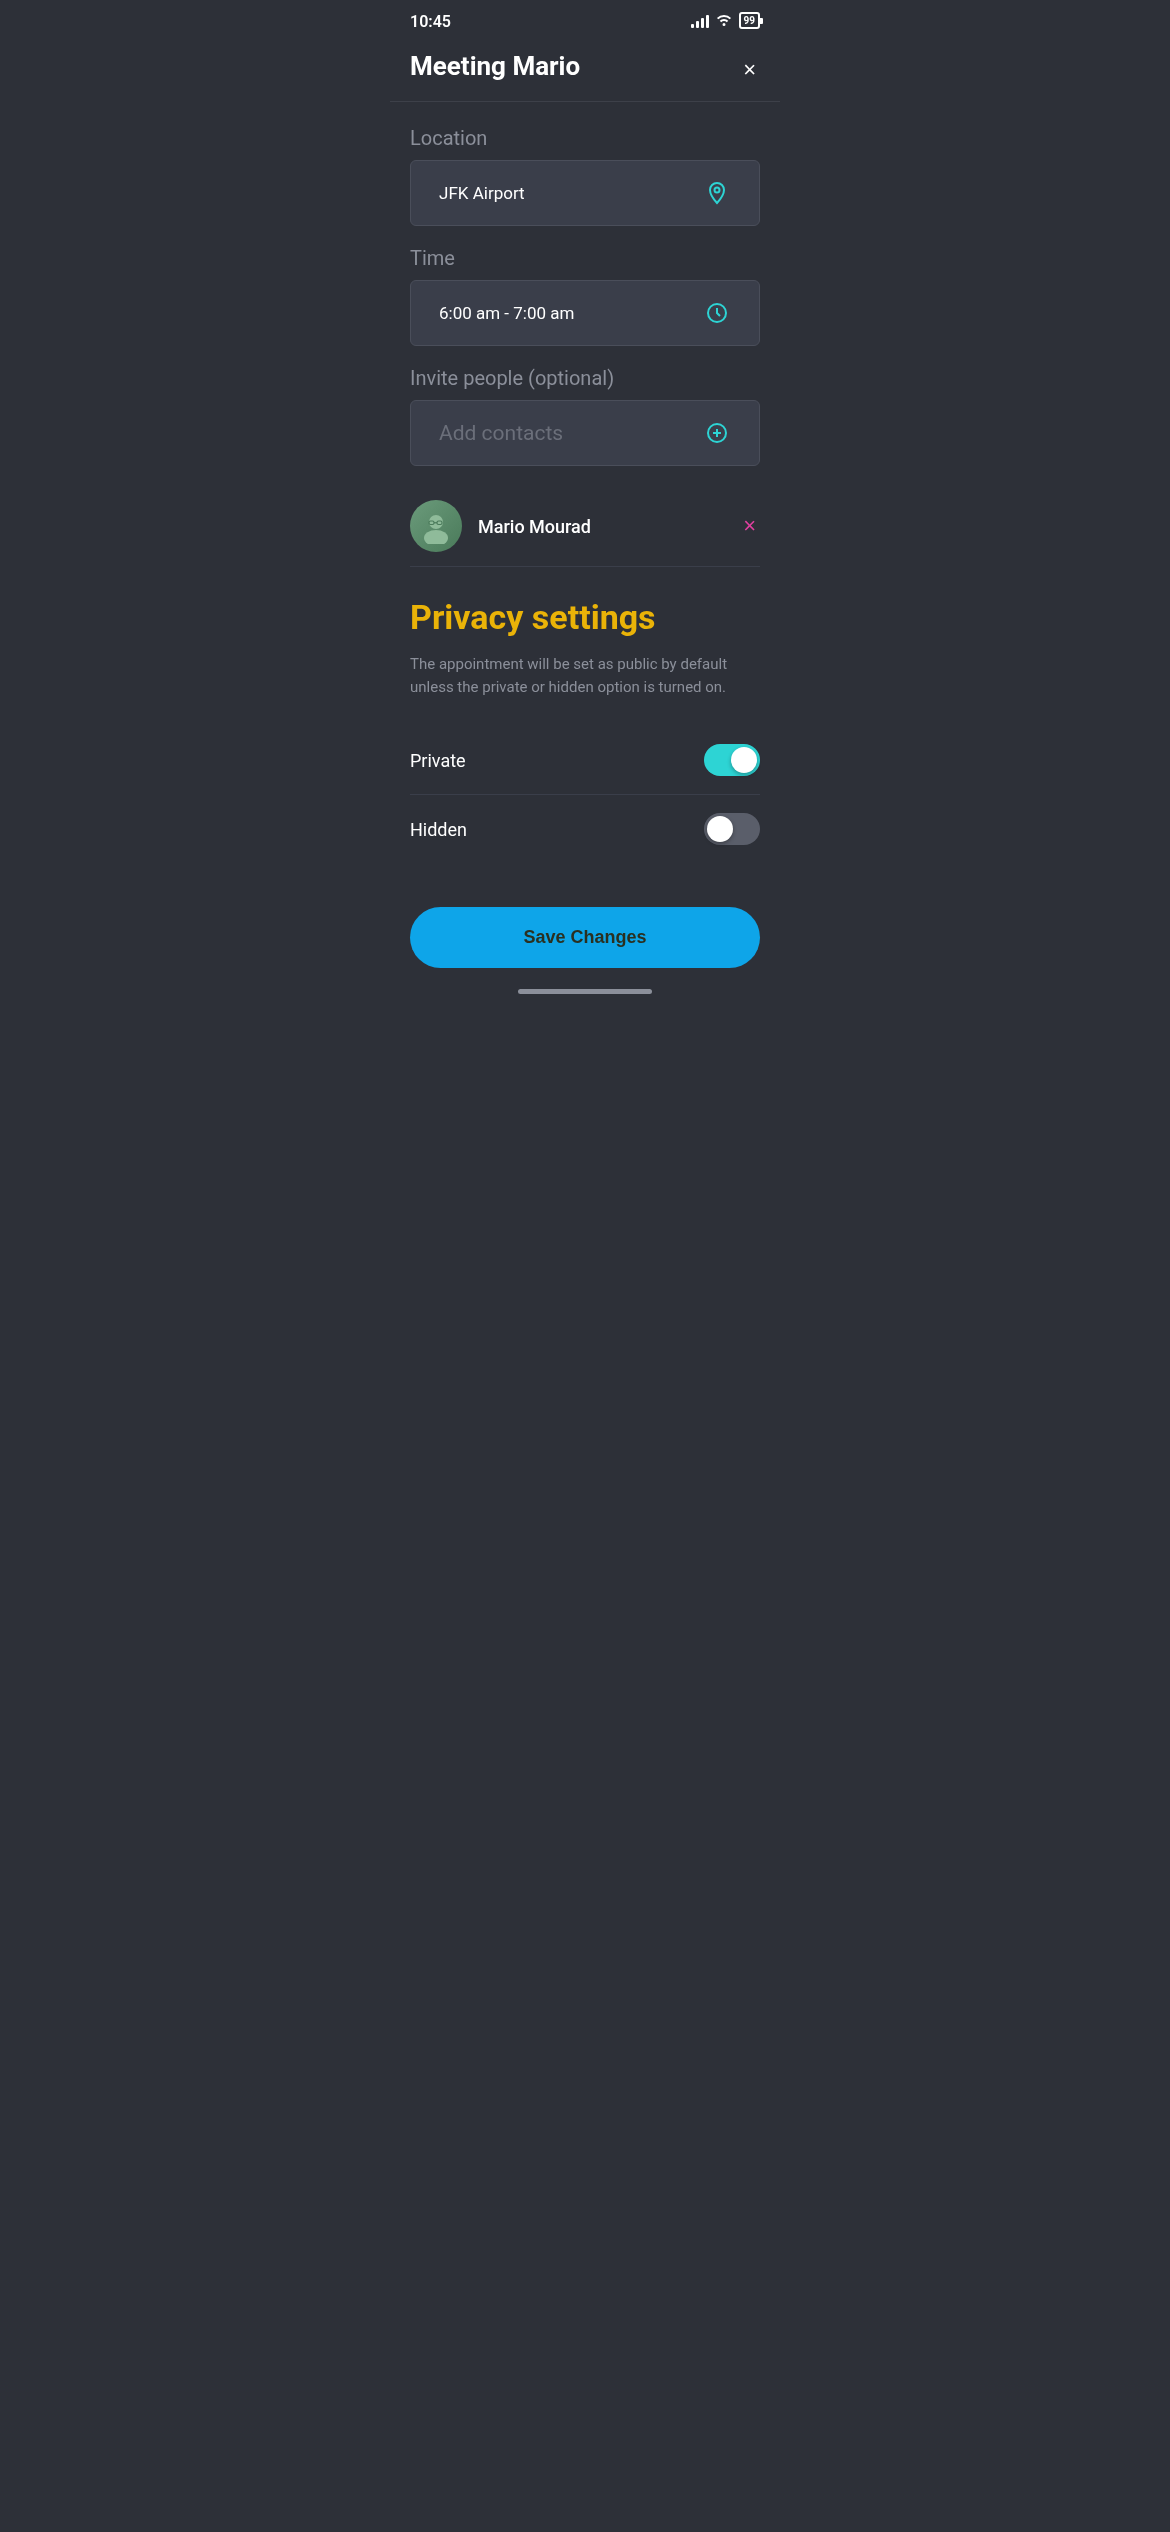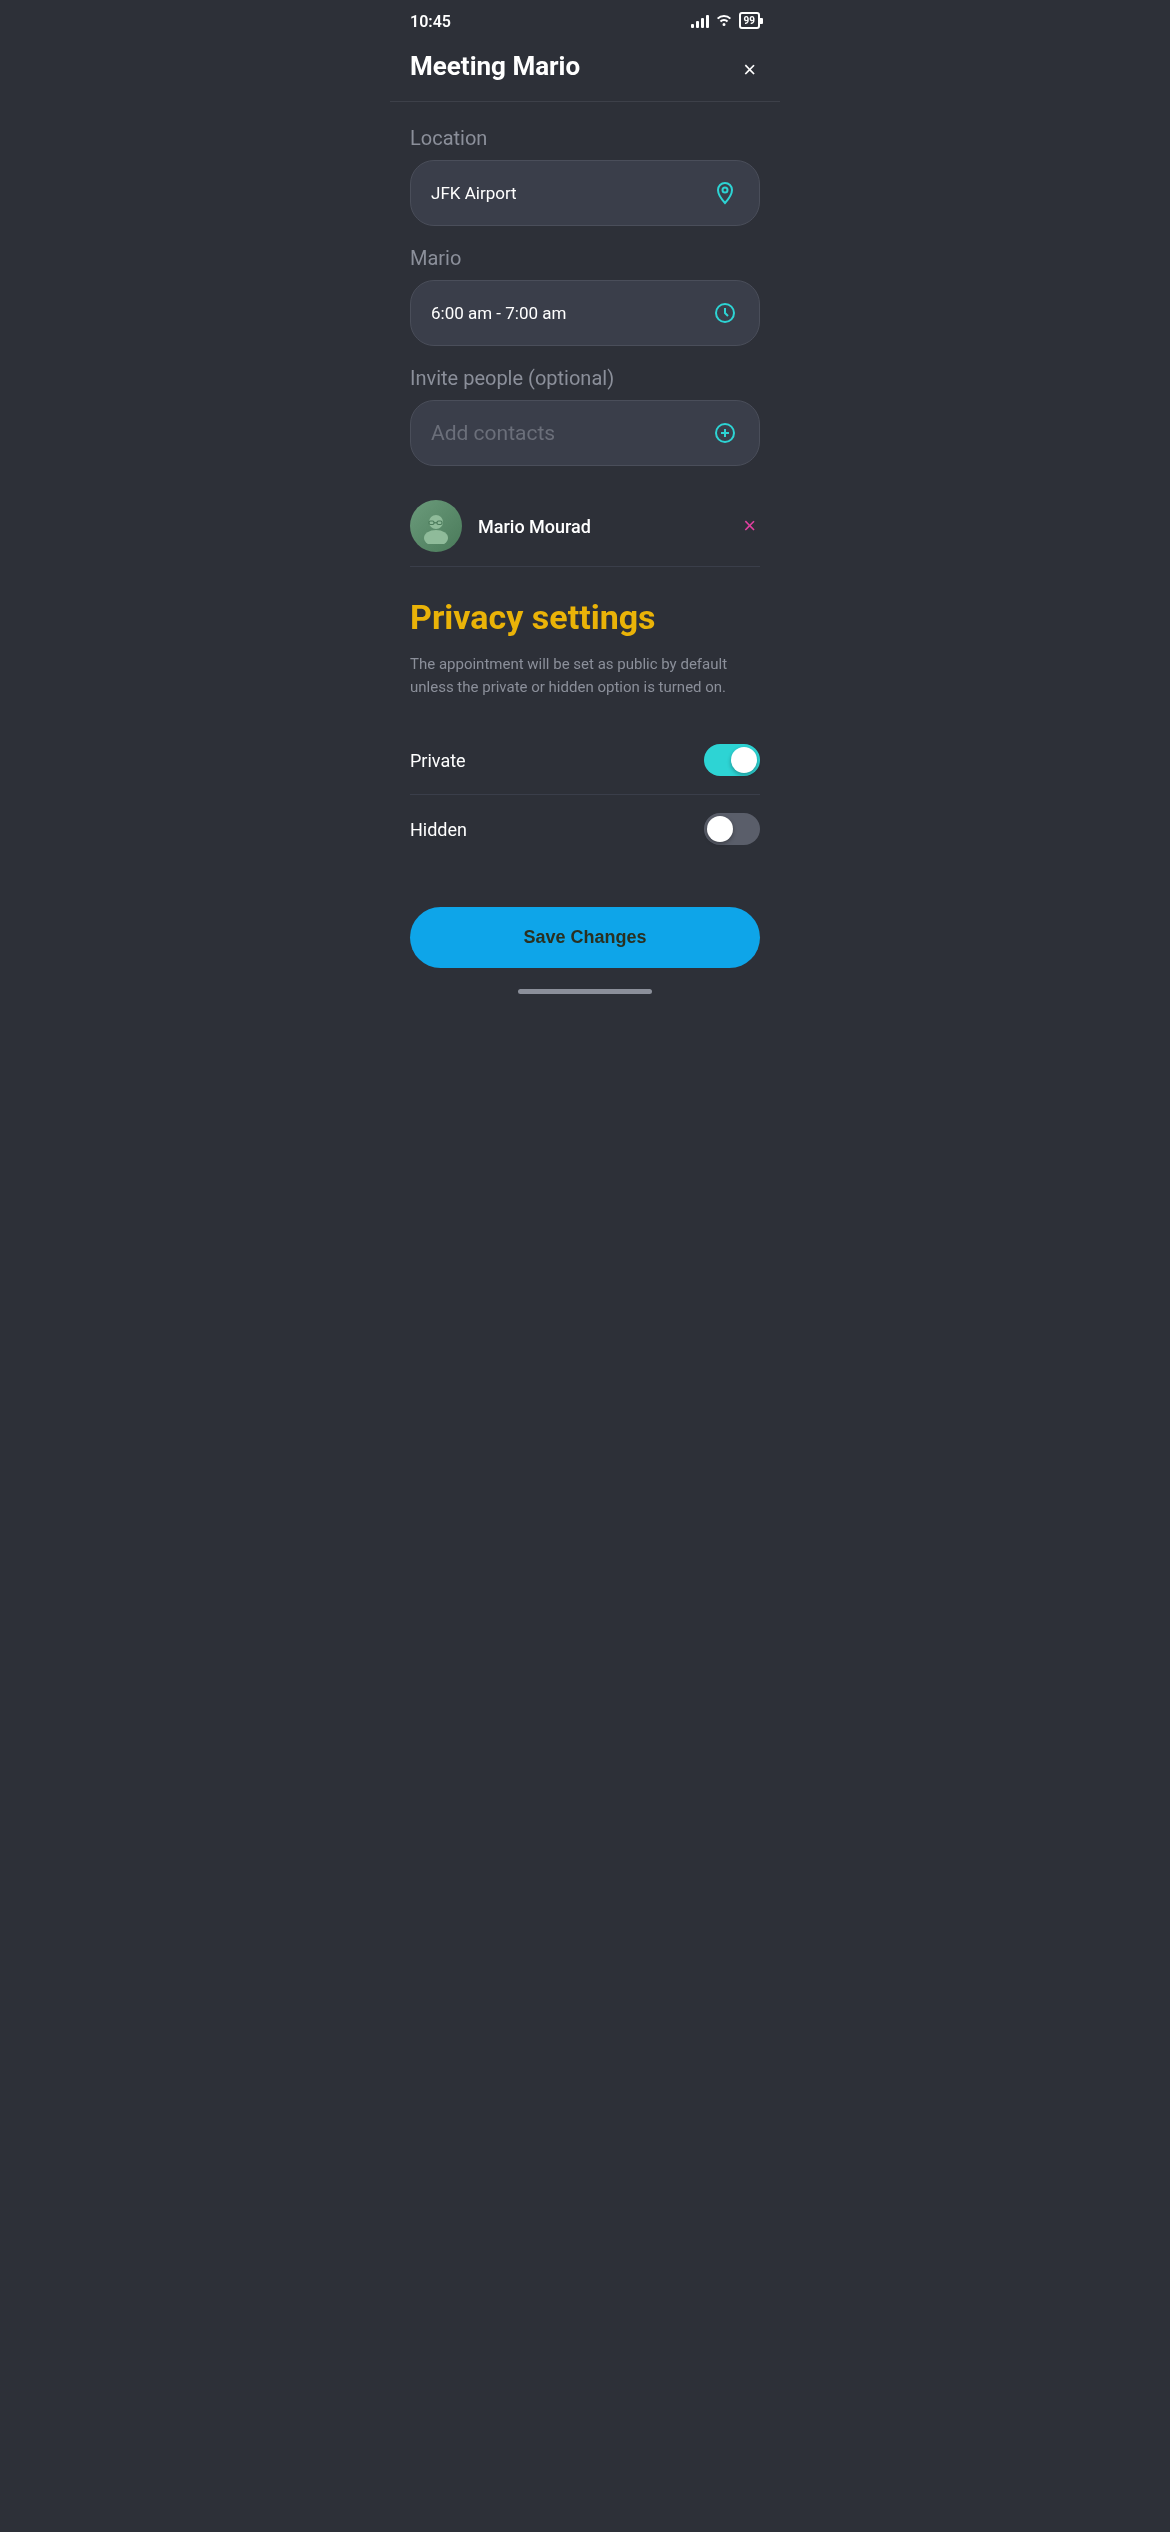--- a/index.html
+++ b/index.html
@@ -127,22 +127,22 @@
     .field-label {
       font-size: 20px;
       color: #8b8f9a;
       margin-bottom: 10px;
       font-weight: 400;
     }
 
     .field-input {
       background: #3a3e4a;
       border: 1.5px solid #4a4e5a;
-      border-radius: 24px;
-      padding: 18px 20px;
+      border-radius: 6px;
+      padding: 18px 28px;
       display: flex;
       align-items: center;
       justify-content: space-between;
       cursor: pointer;
     }
 
     .field-input-text {
       font-size: 17px;
       color: #ffffff;
       font-weight: 400;
@@ -352,21 +352,21 @@
       <div class="field-icon">
         <svg viewBox="0 0 24 24" fill="none" stroke="#2dd4d4" stroke-width="2">
           <path d="M12 2C8.13 2 5 5.13 5 9c0 5.25 7 13 7 13s7-7.75 7-13c0-3.87-3.13-7-7-7z"></path>
           <circle cx="12" cy="9" r="2.5"></circle>
         </svg>
       </div>
     </div>
   </div>
 
   <div class="field-section">
-    <div class="field-label">Mario</div>
+    <div class="field-label">Time</div>
     <div class="field-input">
       <span class="field-input-text">6:00 am - 7:00 am</span>
       <div class="field-icon">
         <svg viewBox="0 0 24 24" fill="none" stroke="#2dd4d4" stroke-width="2">
           <circle cx="12" cy="12" r="9"></circle>
           <path d="M12 7v5l3 3"></path>
         </svg>
       </div>
     </div>
   </div>

